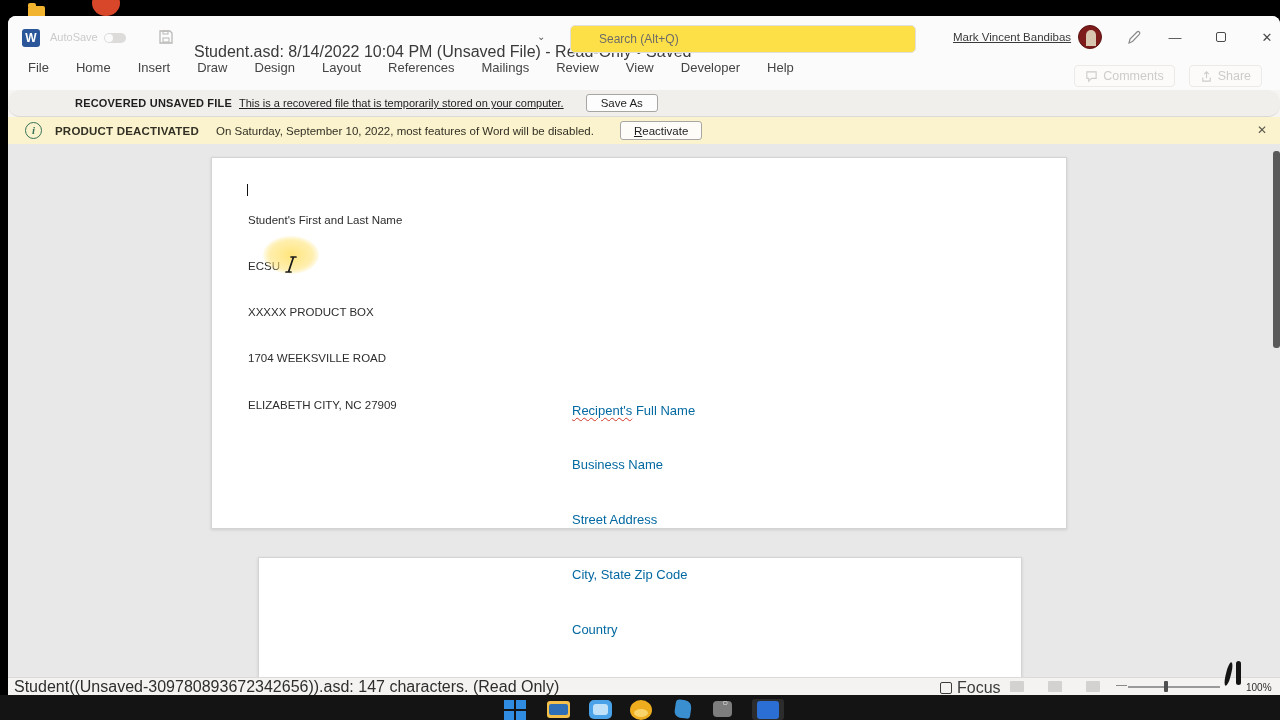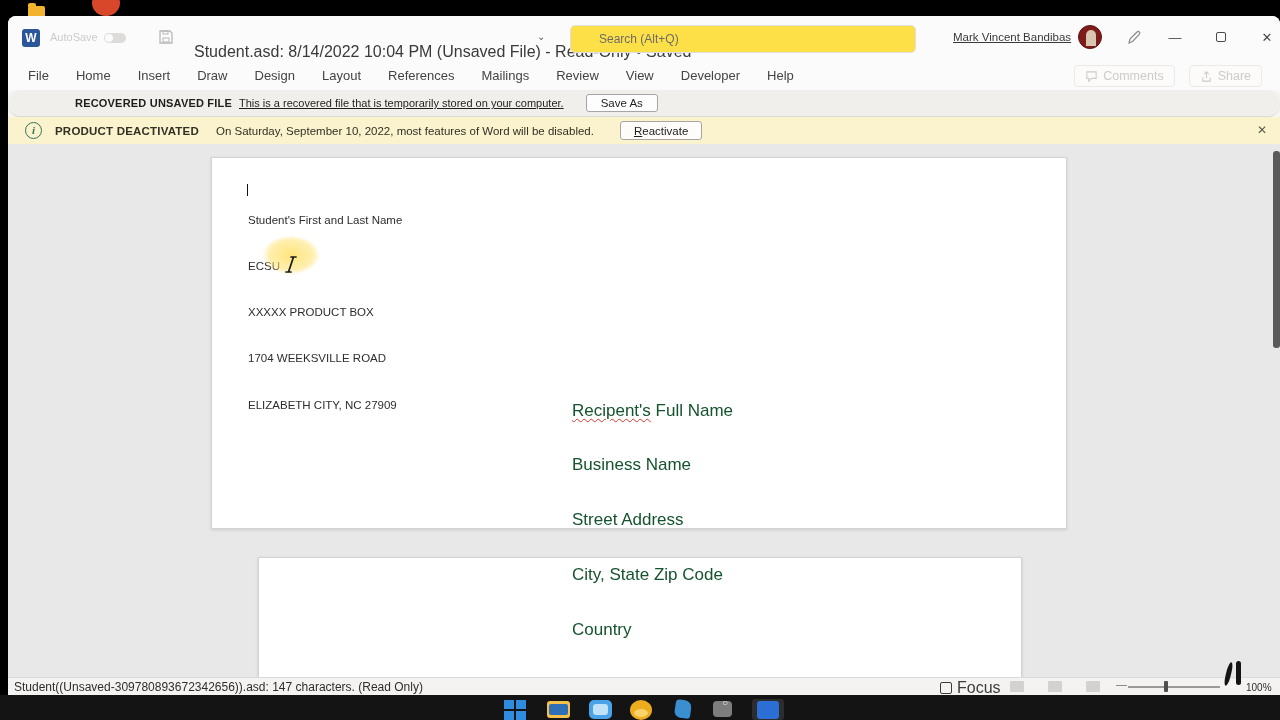--- a/index.html
+++ b/index.html
@@ -36,21 +36,21 @@
   #pen-icon { left:1118px; top:13px; width:17px; height:17px; color:#8a8a8a; }
   .caption-btn { top:8px; width:30px; height:26px; display:flex; align-items:center; justify-content:center;
                  font-size:13px; color:#4a4a4a; }
   #btn-min { left:1152px; }
   #btn-max { left:1198px; }
   #btn-max span { width:10px; height:10px; border:1px solid #4a4a4a; border-radius:2px; display:block; }
   #btn-close { left:1244px; }
 
   
   #menubar { left:0; top:44px; width:100%; height:30px; background:#fbfbfb; display:flex;
-             align-items:center; padding-left:20px; gap:27px; font-size:13px; color:#444; }
+             padding-left:20px; gap:27px; font-size:13px; color:#444; }
   #menubar .tab { cursor:default; }
   #ribbon-right { right:18px; top:49px; display:flex; gap:14px; }
   .ghost-btn { border:1px solid #eceae8; background:#fcfbfa; color:#cdccca; font-size:12.5px;
                border-radius:4px; padding:3px 10px; display:flex; align-items:center; gap:5px; }
   .ghost-btn svg { width:13px; height:13px; }
 
   
   #recovered-bar { left:0; top:74px; width:100%; height:27px; background:#f1efec; border-bottom:1px solid #dbd9d6;
                    display:flex; align-items:center; font-size:11px; color:#1e1e1e;border-radius:12px; }
   #recovered-label { margin-left:67px; font-weight:bold; letter-spacing:.2px; }
@@ -79,26 +79,26 @@
   #page2 { left:250px; top:413px; width:764px; height:140px; background:#fff; border:1px solid #d4d4d4;
            box-shadow:0 1px 3px rgba(0,0,0,.12); }
   #scroll-thumb { right:0; top:7px; width:7px; height:197px; background:#5a5a5a; border-radius:3px; }
 
   #sender-block { left:240px; top:38px; font-size:11.5px; line-height:15.4px; color:#2d2d2d; white-space:pre; }
   #text-caret { left:239px; top:40px; width:1px; height:12px; background:#111; }
   #click-highlight { left:255px; top:92px; width:56px; height:38px; border-radius:50%;
                      background:radial-gradient(ellipse at center, rgba(255,226,110,.9) 0%, rgba(255,226,110,.55) 55%, rgba(255,226,110,0) 75%); }
   #mouse-cursor { left:275px; top:112px; width:16px; height:18px; }
 
-  #recipient-block { left:564px; top:221px; font-size:17px; line-height:18.3px; color:#14532d; white-space:pre; }
+  #recipient-block { left:564px; top:221px; font-size:13px; line-height:18.3px; color:#0369a1; white-space:pre; }
   .misspelled { text-decoration:underline wavy #d03a2b 1px; text-underline-offset:2px; }
 
   
   #status-bar { left:0; top:661px; width:100%; height:18px; background:#f4f3f2; border-top:1px solid #dcdad8;
-                display:flex; align-items:center; font-size:12px; color:#2e2e2e; }
+                display:flex; align-items:center; font-size:16px; color:#2e2e2e; }
   #status-left { margin-left:6px; white-space:nowrap; }
   #focus-group { position:absolute; left:932px; top:663px; display:flex; align-items:center; gap:5px; color:#3c3c3c; }
   #focus-icon { width:12px; height:12px; border:1px solid #3c3c3c; border-radius:2px; position:relative; }
   .view-icon { position:absolute; top:665px; width:14px; height:11px; background:#d4d2d0; border-radius:1px; }
   #view-read { left:1002px; } #view-print { left:1040px; } #view-web { left:1078px; }
   #zoom-minus { position:absolute; left:1108px; top:662px; color:#6a6a6a; font-size:11px; }
   #zoom-track { position:absolute; left:1120px; top:670px; width:92px; height:1.5px; background:#9a9a9a; }
   #zoom-handle { position:absolute; left:1156px; top:665px; width:4px; height:11px; background:#4f4f4f; border-radius:1px; }
   #pause-overlay { position:absolute; left:1212px; top:644px; width:30px; height:30px; }
   #pause-overlay .bar { position:absolute; width:5px; height:24px; background:#141414; border-radius:2.5px; }

